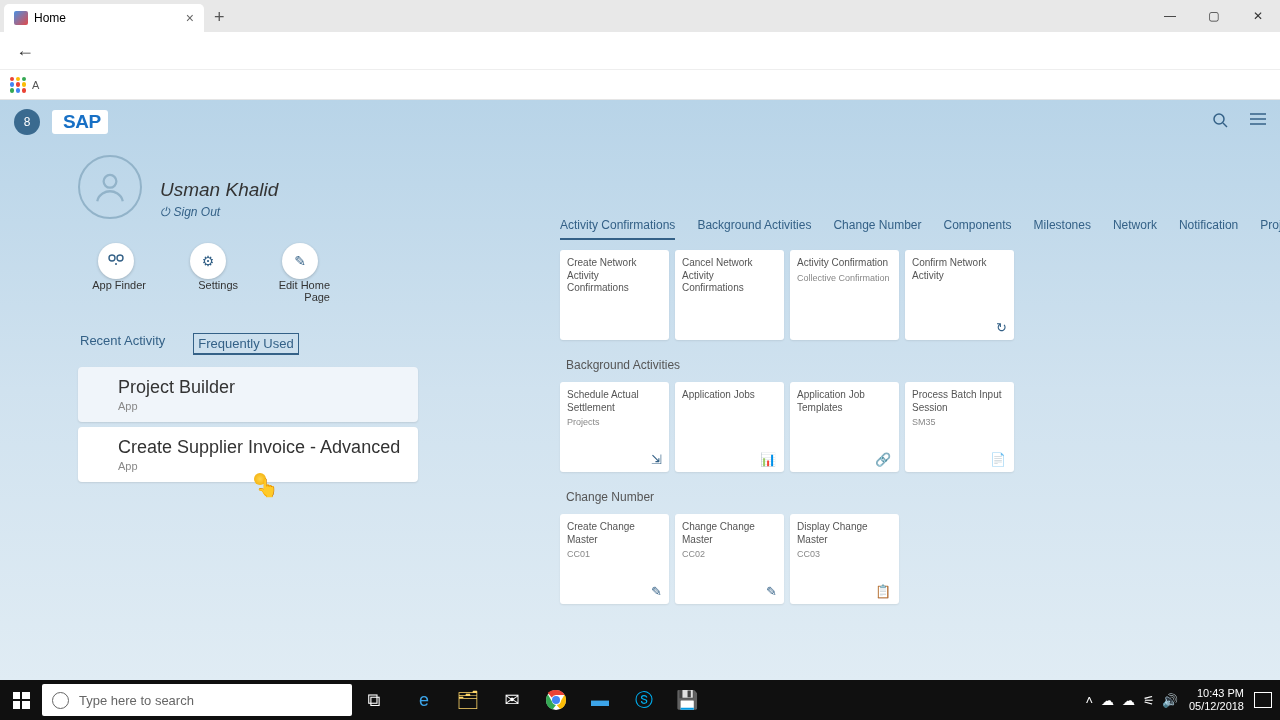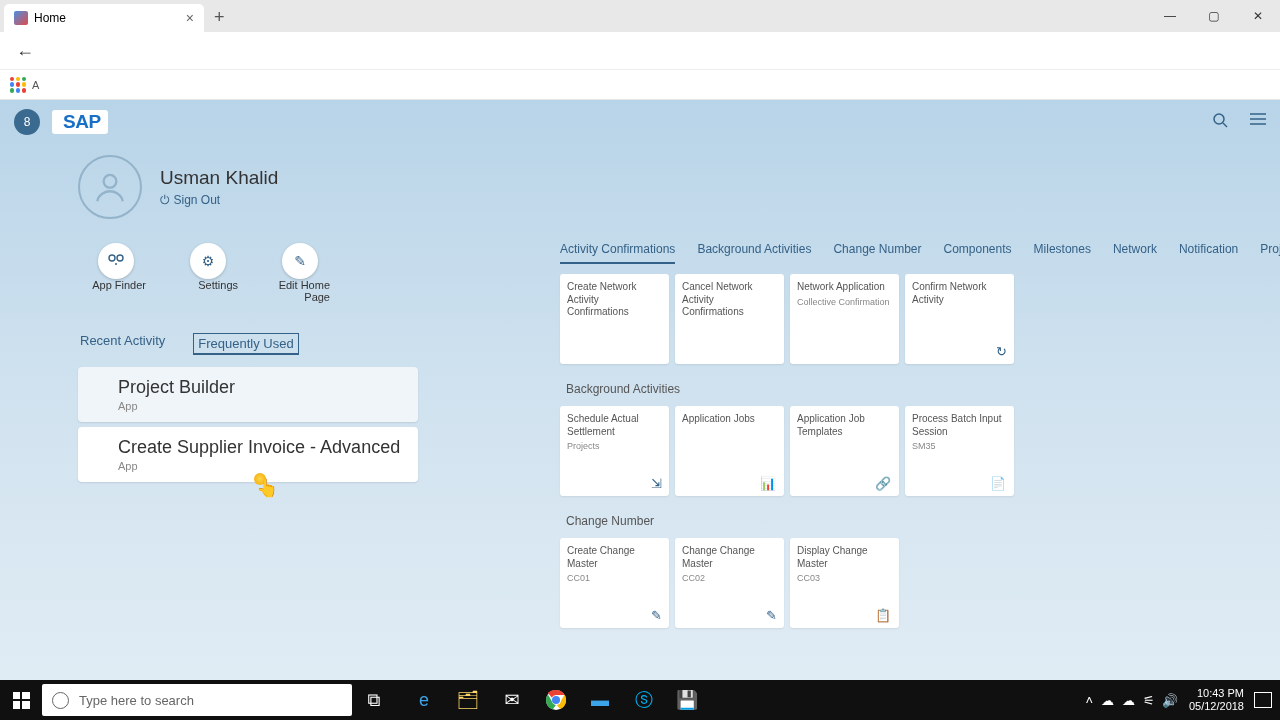--- a/index.html
+++ b/index.html
@@ -27,21 +27,21 @@
 .shell { height:580px; background:linear-gradient(180deg,#b8d4e8 0%,#d0e2ef 50%,#e0ecf4 100%); position:relative; overflow:hidden; }
 .shell-header { height:44px; display:flex; align-items:center; padding:0 14px; }
 .user-badge { width:26px; height:26px; border-radius:50%; background:#3a6a8f; color:#fff; font-size:12px; display:flex; align-items:center; justify-content:center; cursor:pointer; }
 .sap-logo { margin-left:12px; background:#fff; color:#1870c5; font-weight:bold; font-size:19px; padding:1px 7px; border-radius:3px; letter-spacing:-0.5px; display:flex; align-items:center; }
 .sap-logo::before { content:""; width:4px; height:4px; }
 .shell-actions { margin-left:auto; display:flex; gap:22px; color:#346187; }
 .shell-actions > div { cursor:pointer; }
 
 
 .user-panel { position:absolute; left:78px; top:55px; width:340px; }
-.user-row { display:flex; align-items:center; gap:18px; }
+.user-row { display:flex; align-items:flex-end; gap:18px;font-style:italic; }
 .avatar-circle { width:64px; height:64px; border:2px solid #92b3c9; border-radius:50%; display:flex; align-items:center; justify-content:center; color:#92b3c9; }
 .user-name { font-size:19px; color:#333; }
 .signout { font-size:12px; color:#346187; cursor:pointer; margin-top:4px; display:flex; align-items:center; gap:4px; }
 .panel-actions { display:flex; gap:32px; margin-top:24px; margin-left:8px; }
 .pa { display:flex; flex-direction:column; align-items:center; cursor:pointer; }
 .pa-circle { width:36px; height:36px; border-radius:50%; background:#fff; box-shadow:0 1px 3px rgba(0,0,0,.2); display:flex; align-items:center; justify-content:center; color:#346187; font-size:14px; }
 .pa-label { font-size:11px; color:#333; text-align:right; width:60px; }
 .panel-tabs { display:flex; gap:28px; margin-top:30px; margin-left:2px; }
 .pt { font-size:13px; color:#346187; cursor:pointer; padding-bottom:4px; }
 .pt.active { border:1px solid #346187; padding:2px 4px; border-bottom:2px solid #346187; }
@@ -49,21 +49,21 @@
 .freq-item { background:#fff; border-radius:4px; padding:10px 14px 10px 40px; margin-bottom:5px; box-shadow:0 1px 2px rgba(0,0,0,.1); cursor:pointer; position:relative; }
 .freq-item.hover { background:#f0f5fa; }
 .freq-title { font-size:18px; color:#333; }
 .freq-sub { font-size:11px; color:#888; margin-top:2px; }
 .cursor-img { position:absolute; left:178px; top:322px; font-size:18px; z-index:10; }
 .cursor-dot { position:absolute; left:176px; top:318px; width:12px; height:12px; border-radius:50%; background:radial-gradient(#ffd54a,#f0a800); z-index:9; }
 
 
 .content { position:absolute; left:560px; top:118px; right:0; }
 .group-tabs { display:flex; gap:22px; font-size:12px; color:#346187; margin-bottom:10px; overflow:hidden; white-space:nowrap; }
-.group-tab { cursor:pointer; padding-bottom:6px;margin-top:24px; }
+.group-tab { cursor:pointer; padding-bottom:6px; }
 .group-tab.active { color:#346187; border-bottom:2px solid #346187; }
 .tile-row { display:flex; gap:6px; margin-bottom:18px; }
 .tile { width:109px; height:90px; background:#fff; border-radius:3px; padding:7px; box-shadow:0 1px 2px rgba(0,0,0,.08); cursor:pointer; position:relative; font-size:10px; color:#555; }
 .tile-title { line-height:1.25; }
 .tile-sub { font-size:9px; color:#888; margin-top:3px; }
 .tile-icon { position:absolute; right:7px; bottom:5px; color:#346187; font-size:13px; }
 .group-label { font-size:12px; color:#555; margin:6px 0 10px 6px; }
 
 
 .taskbar { position:absolute; bottom:0; left:0; right:0; height:40px; background:#101010; display:flex; align-items:center; color:#fff; }
@@ -198,21 +198,21 @@
     </div>
 
     <div class="tile-row">
       <div class="tile">
           <div class="tile-title">Create Network Activity Confirmations</div>
         </div>
       <div class="tile">
           <div class="tile-title">Cancel Network Activity Confirmations</div>
         </div>
       <div class="tile">
-          <div class="tile-title">Network Application</div>
+          <div class="tile-title">Activity Confirmation</div>
           <div class="tile-sub">Collective Confirmation</div>
         </div>
       <div class="tile">
           <div class="tile-title">Confirm Network Activity</div>
           <div class="tile-icon">↻</div>
         </div>
     </div>
 
     <div class="group-label">Background Activities</div>
     <div class="tile-row">

